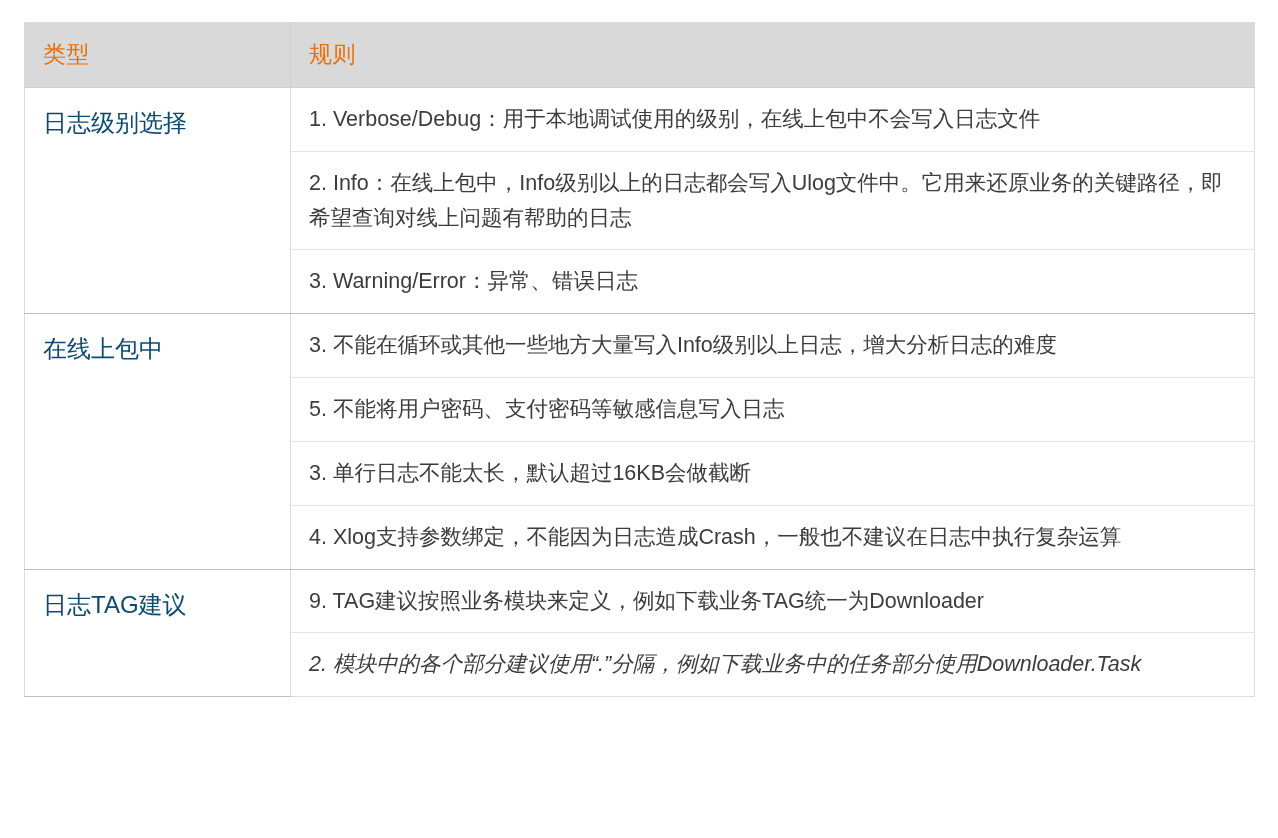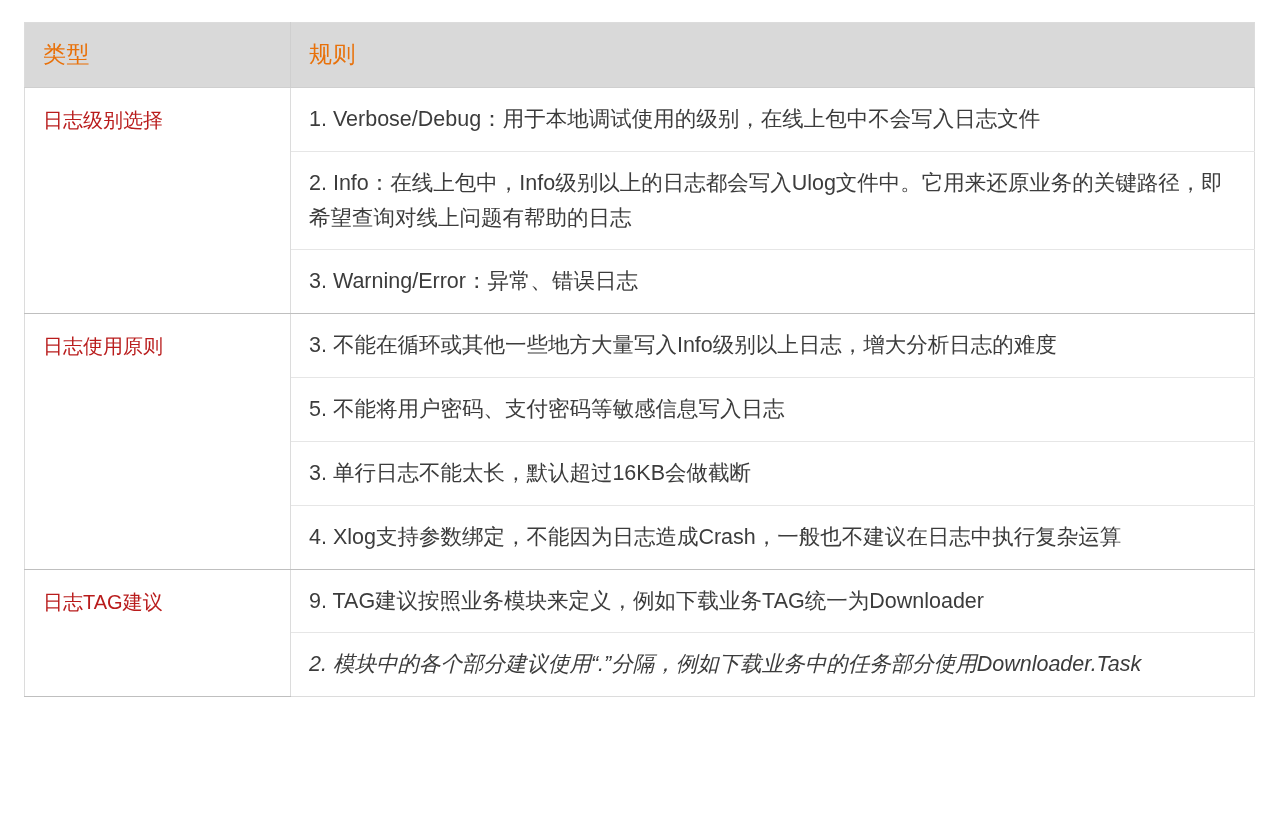--- a/index.html
+++ b/index.html
@@ -38,22 +38,22 @@
     padding: 16px 18px 17px 18px;
     border: 1px solid #cfcfcf;
     border-top: none;
     letter-spacing: 0.5px;
   }
   thead th.th-type { border-left: none; }
   thead th.th-rule { border-right: none; }
 
   td.type-cell {
     vertical-align: top;
-    font-size: 20px;
-    color: #b91c1c;
+    font-size: 24px;
+    color: #0c4a6e;
     padding: 17px 18px 16px 18px;
     border-right: 1px solid #dcdcdc;
     border-bottom: 1px solid #bfbfbf;
     line-height: 1.5;
   }
   td.rule-cell {
     vertical-align: top;
     font-size: 21.5px;
     color: #3c3c3c;
     padding: 14px 20px 14px 18px;
@@ -90,21 +90,21 @@
         <td class="rule-cell">1. Verbose/Debug：用于本地调试使用的级别，在线上包中不会写入日志文件</td>
       </tr>
       <tr>
         <td class="rule-cell">2. Info：在线上包中，Info级别以上的日志都会写入Ulog文件中。它用来还原业务的关键路径，即希望查询对线上问题有帮助的日志</td>
       </tr>
       <tr class="group-last">
         <td class="rule-cell">3. Warning/Error：异常、错误日志</td>
       </tr>
 
       <tr>
-        <td class="type-cell" rowspan="4">日志使用原则</td>
+        <td class="type-cell" rowspan="4">在线上包中</td>
         <td class="rule-cell">3. 不能在循环或其他一些地方大量写入Info级别以上日志，增大分析日志的难度</td>
       </tr>
       <tr>
         <td class="rule-cell">5. 不能将用户密码、支付密码等敏感信息写入日志</td>
       </tr>
       <tr>
         <td class="rule-cell">3. 单行日志不能太长，默认超过16KB会做截断</td>
       </tr>
       <tr class="group-last">
         <td class="rule-cell">4. Xlog支持参数绑定，不能因为日志造成Crash，一般也不建议在日志中执行复杂运算</td>

